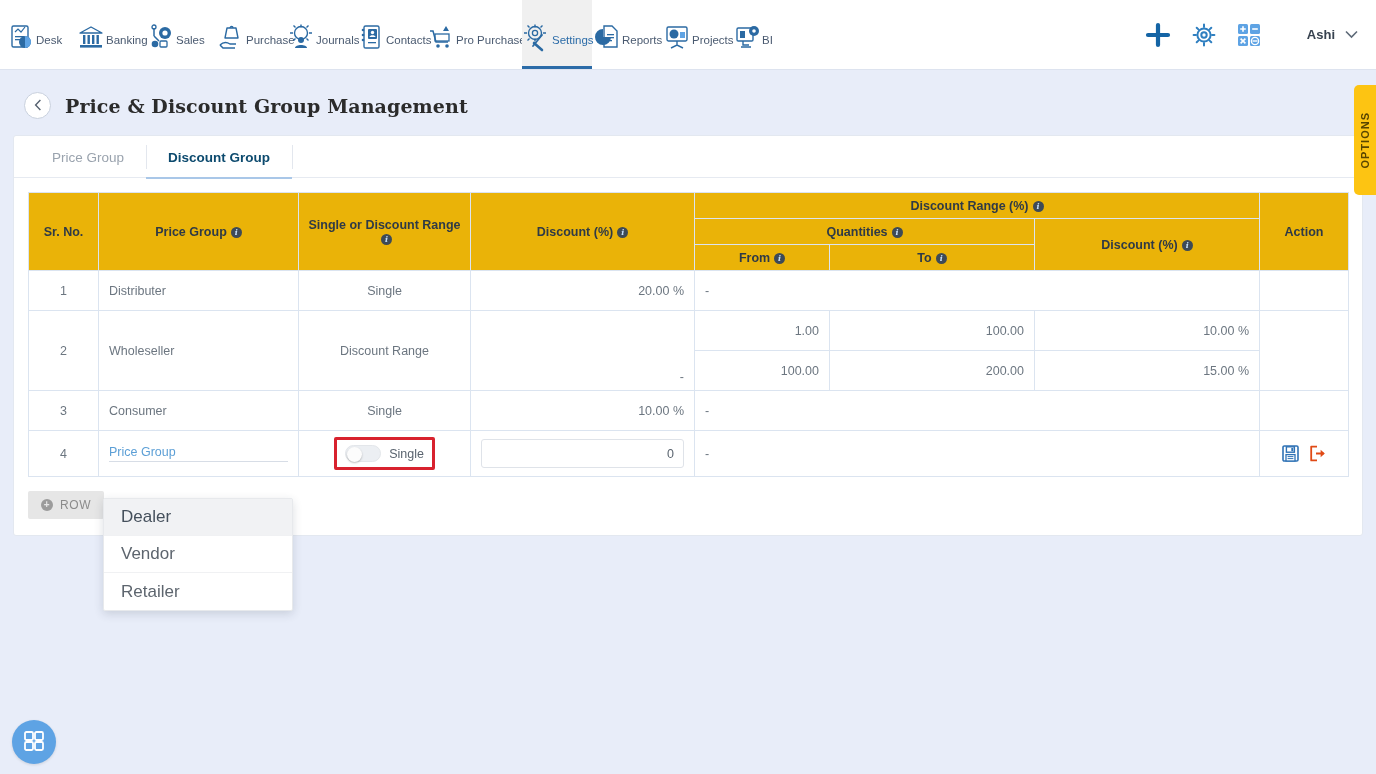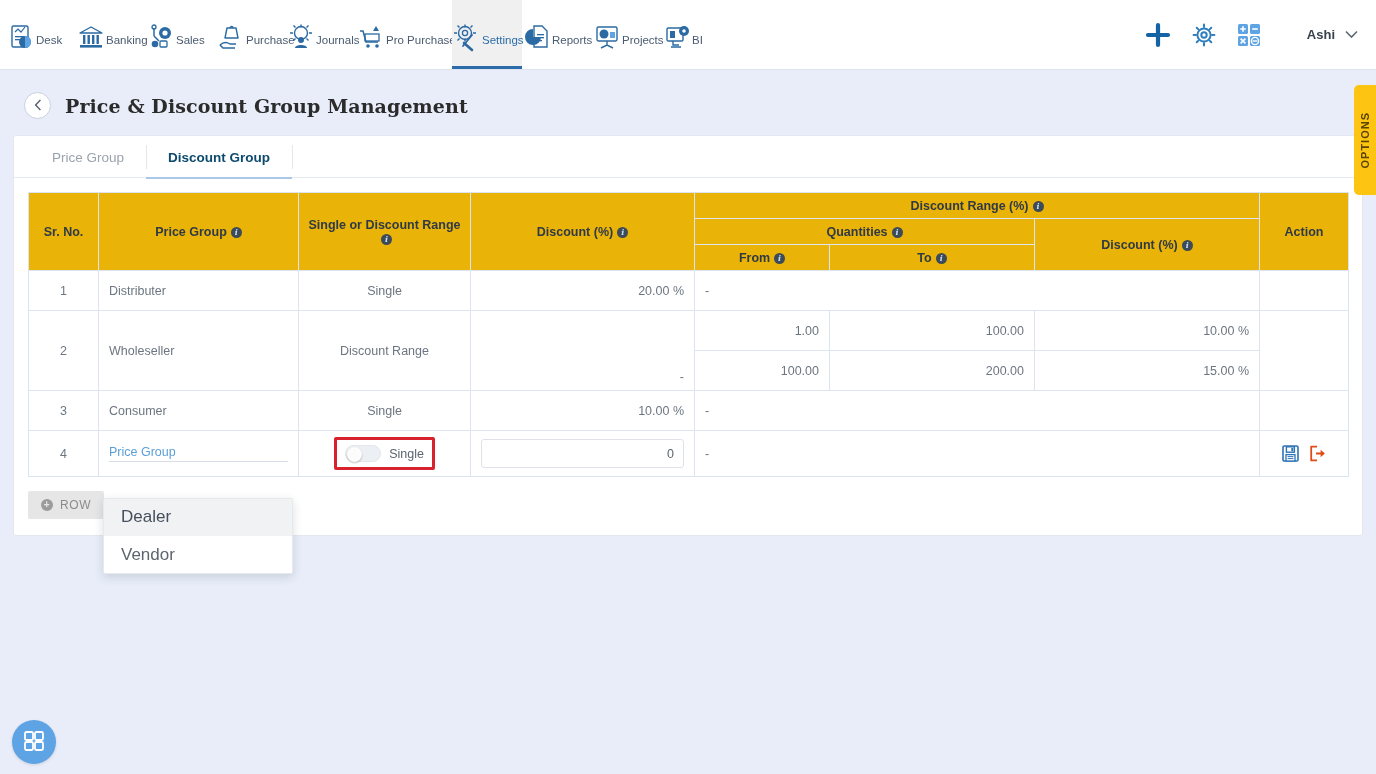--- a/index.html
+++ b/index.html
@@ -245,20 +245,35 @@
           <g stroke="#2b6aa3" stroke-width="1.4">
             <path d="M15 1.5v3M15 15.5v3M7 10H4M26 10h-3M9.5 4.5L7.5 2.5M20.5 4.5l2-2M9.5 15.5l-2 2M20.5 15.5l2 2"></path>
           </g>
           <circle cx="15" cy="17" r="3" fill="#2b6aa3"></circle>
           <path d="M9 25c0-4 12-4 12 0z" fill="#2b6aa3"></path>
         </svg>
       </span>
       <span class="lbl">Journals</span>
     </div>
 
+    <div class="nav-item">
+      <span class="ico">
+        <svg width="30" height="30" viewBox="0 0 30 30">
+          <rect x="8" y="3" width="15" height="22" rx="1.6" fill="#fff" stroke="#2b6aa3" stroke-width="1.4"></rect>
+          <rect x="12" y="6" width="9" height="10" rx="1" fill="#2b6aa3"></rect>
+          <circle cx="16.5" cy="9.5" r="1.7" fill="#fff"></circle>
+          <path d="M13.5 14c0-2.5 6-2.5 6 0z" fill="#fff"></path>
+          <circle cx="7" cy="7" r="1.3" fill="#2b6aa3"></circle>
+          <circle cx="7" cy="12" r="1.3" fill="#2b6aa3"></circle>
+          <circle cx="7" cy="17" r="1.3" fill="#2b6aa3"></circle>
+          <rect x="12" y="19" width="8" height="1.3" fill="#2b6aa3"></rect>
+        </svg>
+      </span>
+      <span class="lbl">Contacts</span>
+    </div>
 
     <div class="nav-item wide">
       <span class="ico">
         <svg width="30" height="30" viewBox="0 0 30 30">
           <path d="M4 8h3l3 11h12" fill="none" stroke="#2b6aa3" stroke-width="1.5"></path>
           <rect x="9" y="11" width="14" height="7" fill="none" stroke="#2b6aa3" stroke-width="1.3"></rect>
           <circle cx="12" cy="23" r="1.8" fill="#2b6aa3"></circle>
           <circle cx="21" cy="23" r="1.8" fill="#2b6aa3"></circle>
           <path d="M20 3l3 5h-6z" fill="#2b6aa3"></path>
         </svg>
@@ -529,20 +544,23 @@
 
   </div>
 
   <div class="dropdown">
     <div class="dd-item hl">
       <span>Dealer</span>
     </div>
     <div class="dd-item">
       <span>Vendor</span>
     </div>
+    <div class="dd-item">
+      <span>Retailer</span>
+    </div>
   </div>
 
   <div class="fab">
     <span>
       <svg width="22" height="22" viewBox="0 0 22 22">
         <rect x="2" y="2" width="8" height="8" rx="1.4" fill="none" stroke="#fff" stroke-width="1.8"></rect>
         <rect x="12" y="2" width="8" height="8" rx="1.4" fill="none" stroke="#fff" stroke-width="1.8"></rect>
         <rect x="2" y="12" width="8" height="8" rx="1.4" fill="none" stroke="#fff" stroke-width="1.8"></rect>
         <rect x="12" y="12" width="8" height="8" rx="1.4" fill="none" stroke="#fff" stroke-width="1.8"></rect>
       </svg>

